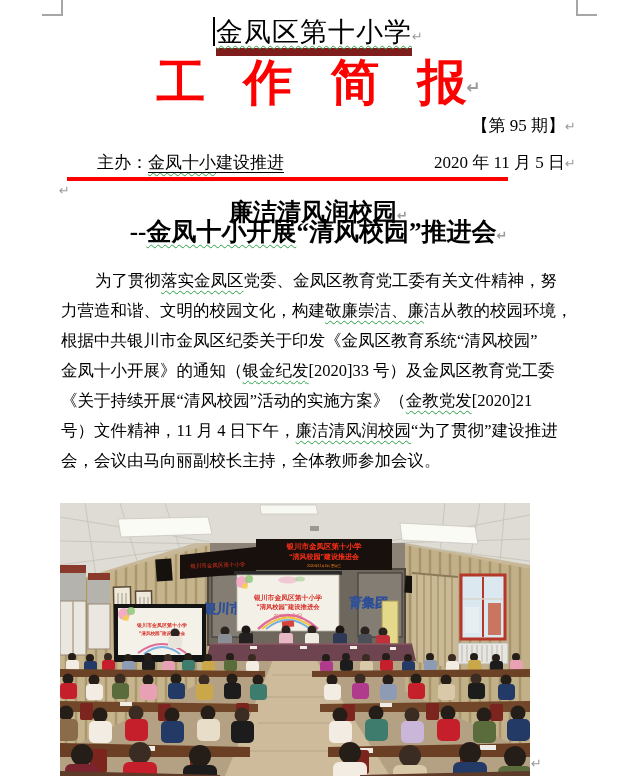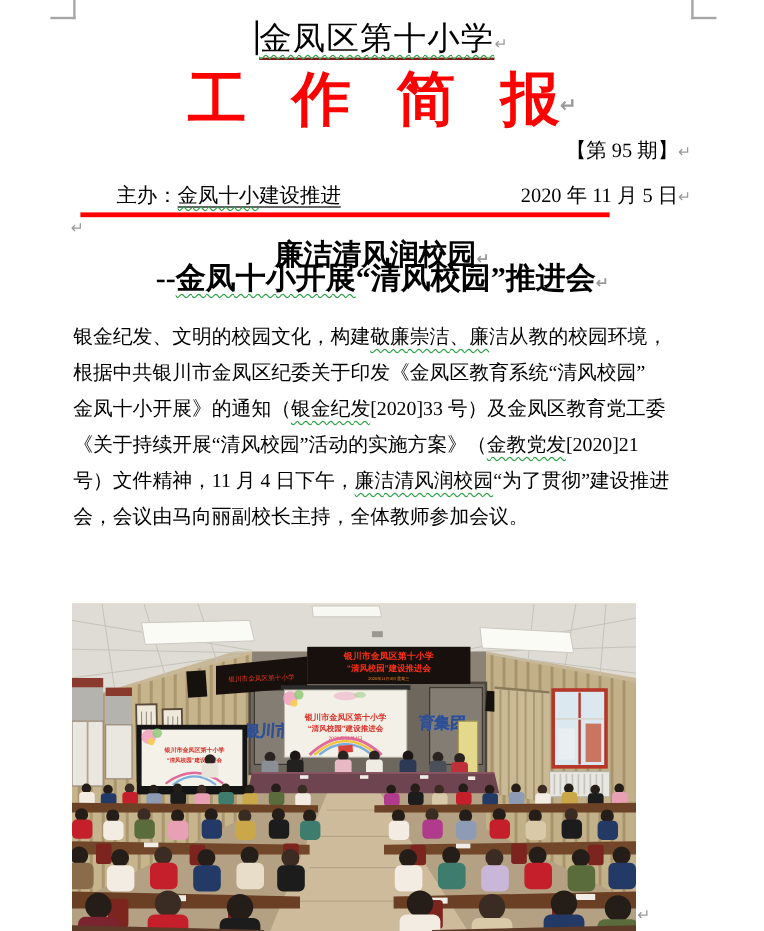--- a/index.html
+++ b/index.html
@@ -10,21 +10,21 @@
     color:#000;
   }
   .abs{position:absolute;}
   
   .crop-tl{left:42px;top:0;width:19px;height:14px;border-right:2px solid #a6a6a6;border-bottom:2px solid #a6a6a6;}
   .crop-tr{left:576px;top:0;width:19px;height:14px;border-left:2px solid #a6a6a6;border-bottom:2px solid #a6a6a6;}
   .pilcrow{color:#9a9a9a;font-family:"DejaVu Sans",sans-serif;font-size:13px;line-height:1;}
   .center{left:61px;width:515px;text-align:center;}
   .school-line{top:14px;font-size:27px;letter-spacing:1px;white-space:nowrap;}
   .cursor{display:inline-block;width:2px;height:29px;background:#000;vertical-align:-5px;margin-right:1px;}
-  .school-underline{border-bottom:2px solid #7f1d1d;padding-bottom:1px;}
+  .school-underline{border-bottom:8px solid #7f1d1d;padding-bottom:1px;}
   .wavy{text-decoration-line:underline;text-decoration-style:wavy;text-decoration-color:#2aa344;text-decoration-thickness:1px;text-underline-offset:4px;}
   .bulletin{top:50px;font-weight:bold;font-size:49px;color:#fb0100;white-space:nowrap;}
   .bulletin .sp{letter-spacing:38px;margin-right:-38px;}
   .bulletin .pilcrow{font-size:17px;vertical-align:6px;}
   .issue{top:114px;font-size:17px;white-space:nowrap;text-align:right;}
   .orgrow{top:151px;left:61px;width:515px;display:flex;justify-content:space-between;font-size:17px;white-space:nowrap;}
   .orgrow .left{padding-left:36px;}
   .orgrow .right{padding-right:0px;}
   .org-underline{border-bottom:1px solid #000;}
   .redline{top:177px;left:67px;width:441px;height:4px;background:#fd0100;}
@@ -65,21 +65,22 @@
 <div class="abs pilcrow pp-left">↵</div>
 
 <div class="abs center art-title">
   <span>廉洁清风润校园</span><span class="pilcrow">↵</span>
 </div>
 <div class="abs center art-sub">
   <span>--</span><span class="wavy">金凤十小开展</span><span>“清风校园”推进会</span><span class="pilcrow">↵</span>
 </div>
 
 <div class="abs bodytext">
-  <div class="bline"><span>银金纪发、文明的校园文化，构建</span><span class="wavy">敬廉崇洁、廉</span><span>洁从教的校园环境，</span></div>
+  <div class="bline first"><span>为了贯彻</span><span class="wavy">落实金凤区</span><span>党委、金凤区教育党工委有关文件精神，努</span></div>
+  <div class="bline"><span>力营造和谐、文明的校园文化，构建</span><span class="wavy">敬廉崇洁、廉</span><span>洁从教的校园环境，</span></div>
   <div class="bline"><span>根据中共银川市金凤区纪委关于印发《金凤区教育系统“清风校园”</span><span class="wavy"></span><span></span></div>
   <div class="bline"><span>金凤十小开展》的通知（</span><span class="wavy">银金纪发</span><span>[2020]33 号）及金凤区教育党工委</span></div>
   <div class="bline"><span>《关于持续开展“清风校园”活动的实施方案》（</span><span class="wavy">金教党发</span><span>[2020]21</span></div>
   <div class="bline"><span>号）文件精神，11 月 4 日下午，</span><span class="wavy">廉洁清风润校园</span><span>“为了贯彻”建设推进</span></div>
   <div class="bline"><span>会，会议由马向丽副校长主持，全体教师参加会议。</span><span class="wavy"></span><span></span></div>
 </div>
 
 <div class="abs photo-wrap">
 <svg width="470" height="273" viewBox="0 0 470 273" preserveAspectRatio="none">
 

